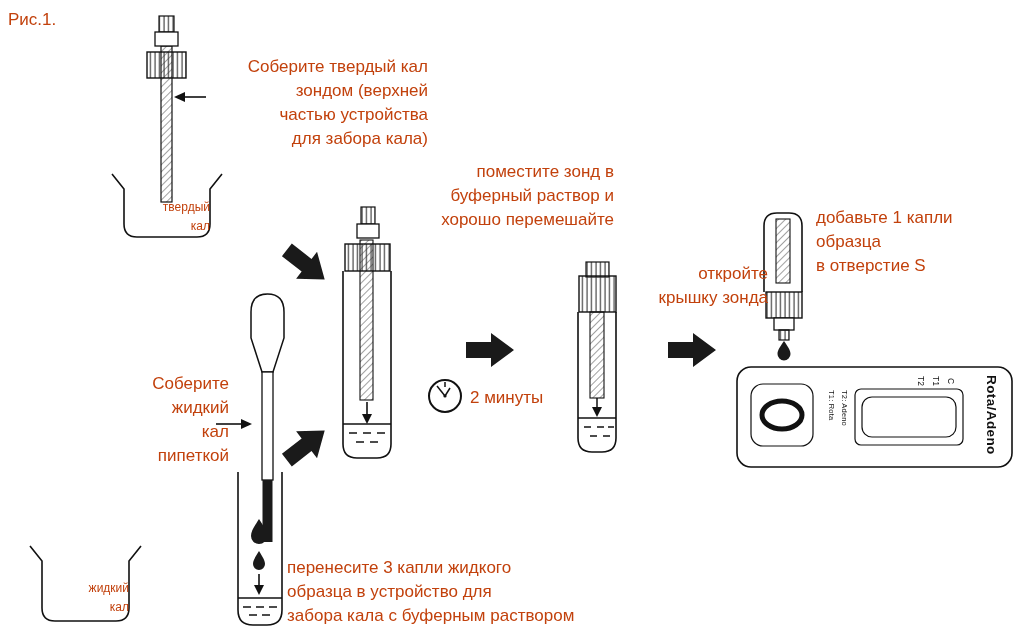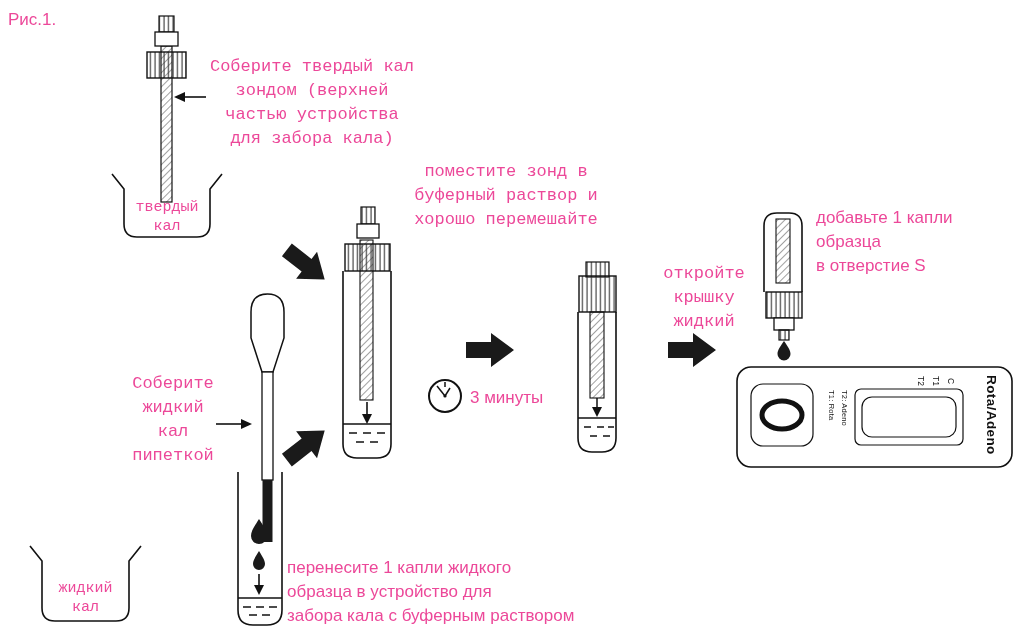--- a/index.html
+++ b/index.html
@@ -4,24 +4,24 @@
 <style>
   * { margin:0; padding:0; box-sizing:border-box; }
   html,body { background:#ffffff; }
   body {
     width:1024px; height:641px; position:relative; overflow:hidden;
     font-family:"Liberation Sans","DejaVu Sans",sans-serif; color:#111111;
   }
   #diagram-svg { position:absolute; left:0; top:0; }
   .label {
     position:absolute; white-space:pre-line; font-size:17px; line-height:24px;
-    color:#ec4899;
+    color:#c2410c;
   }
-  .center { text-align:center;font-family:Liberation Mono, monospace; }
-  .small { font-size:15px; line-height:19px; }
+  .center { text-align:right; }
+  .small { font-size:12px; line-height:19px; }
   .rot { position:absolute; transform-origin:top left; transform:rotate(90deg); white-space:nowrap; }
   .tiny { font-size:7.5px; letter-spacing:0.2px; }
   .marker { font-size:8.5px; }
   .brand { font-size:13.5px; font-weight:bold; letter-spacing:0.4px; }
 </style>
 </head>
 <body>
 
 <svg id="diagram-svg" width="1024" height="641" viewBox="0 0 1024 641">
   <defs>
@@ -170,28 +170,28 @@
 хорошо перемешайте</div>
 
 <div class="label center" style="left:117px; top:372px; width:112px;">Соберите
 жидкий
 кал
 пипеткой</div>
 
 <div class="label center small" style="left:42px; top:579px; width:87px;">жидкий
 кал</div>
 
-<div class="label" style="left:287px; top:556px; width:400px;">перенесите 1 капли жидкого
+<div class="label" style="left:287px; top:556px; width:400px;">перенесите 3 капли жидкого
 образца в устройство для
 забора кала с буферным раствором</div>
 
-<div class="label" style="left:470px; top:386px;">3 минуты</div>
+<div class="label" style="left:470px; top:386px;">2 минуты</div>
 
 <div class="label center" style="left:640px; top:262px; width:128px;">откройте
-крышку жидкий</div>
+крышку зонда</div>
 
 <div class="label" style="left:816px; top:206px; width:195px;">добавьте 1 капли
 образца
 в отверстие S</div>
 
 <div class="rot tiny" style="left:836px; top:390px;">T1: Rota</div>
 <div class="rot tiny" style="left:849px; top:390px;">T2: Adeno</div>
 
 <div class="rot marker" style="left:926px; top:376px;">T2</div>
 <div class="rot marker" style="left:941px; top:376px;">T1</div>

